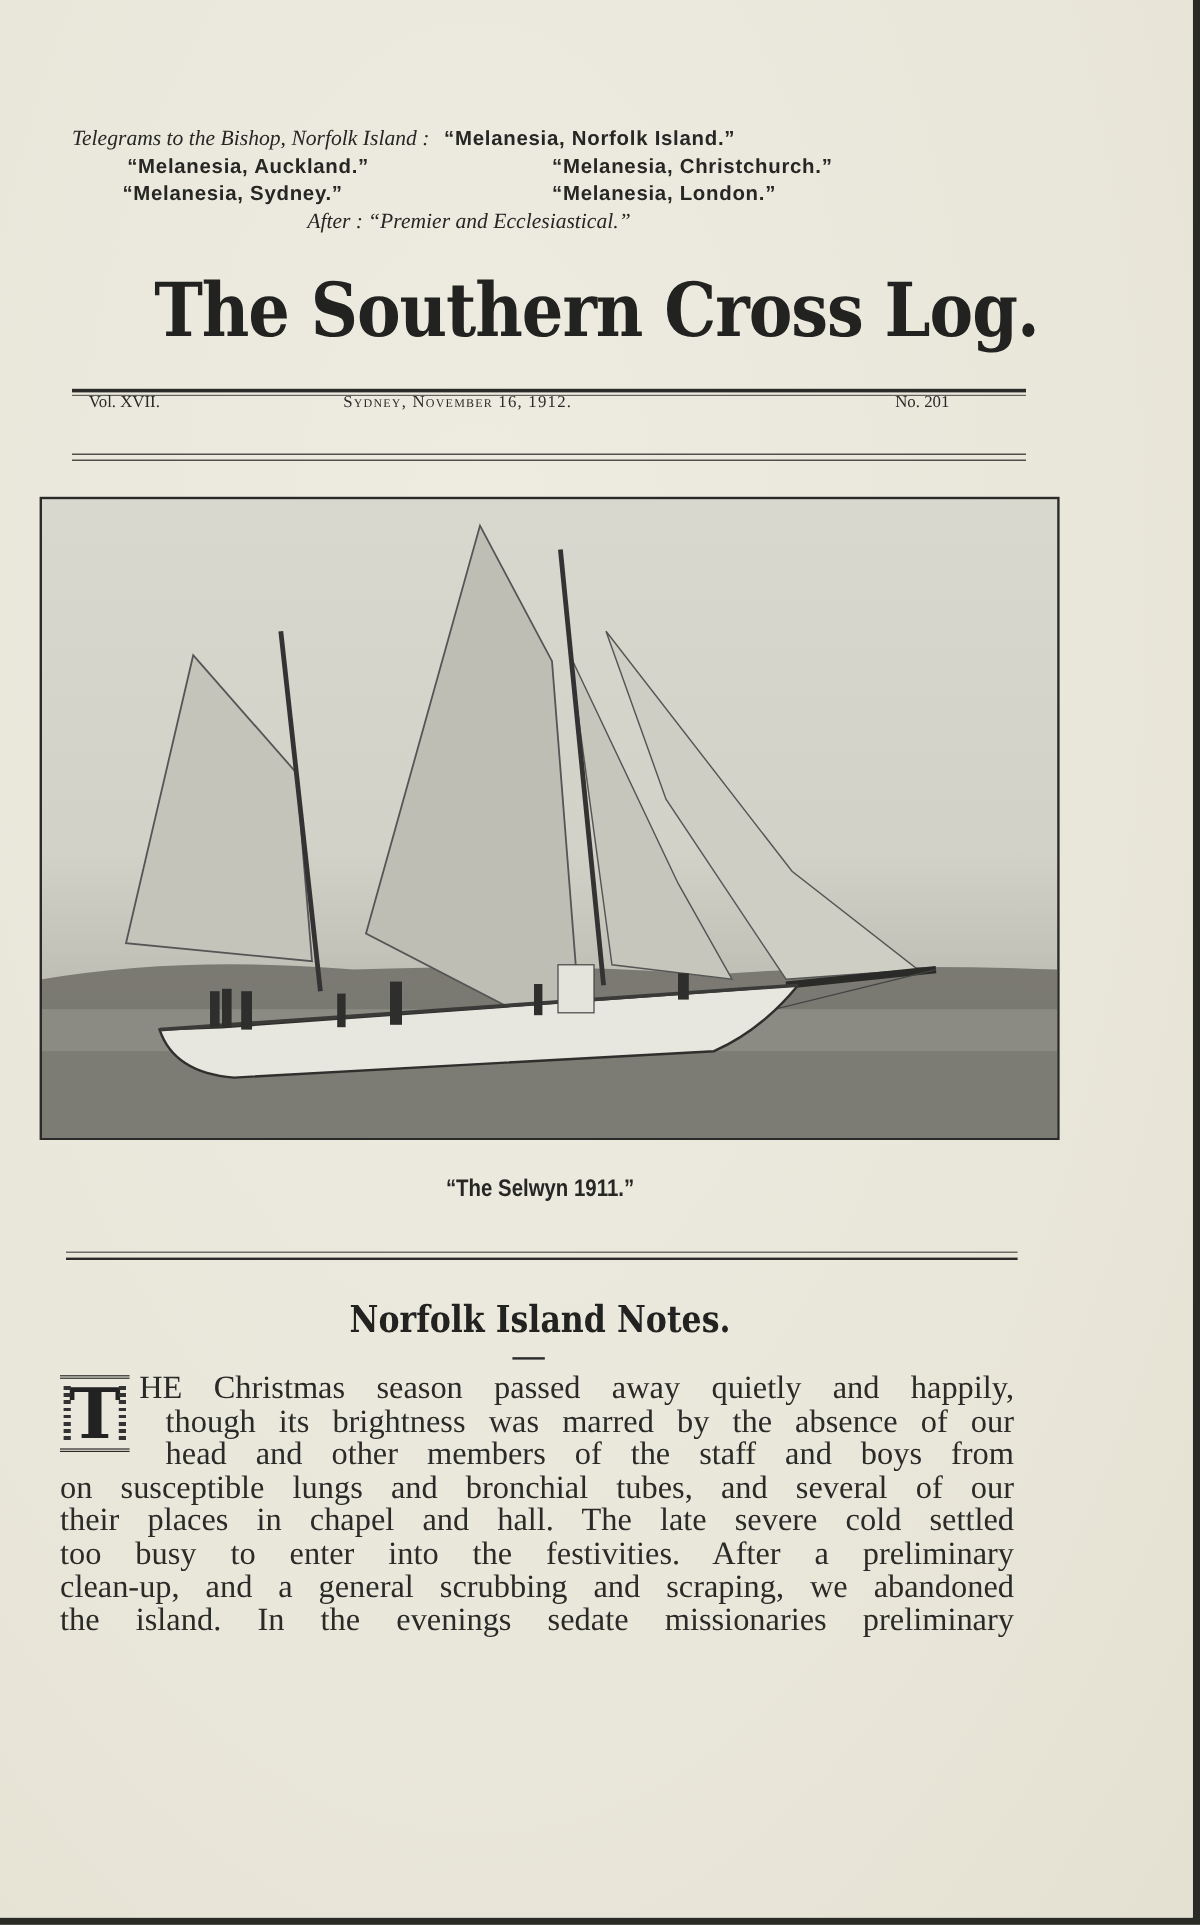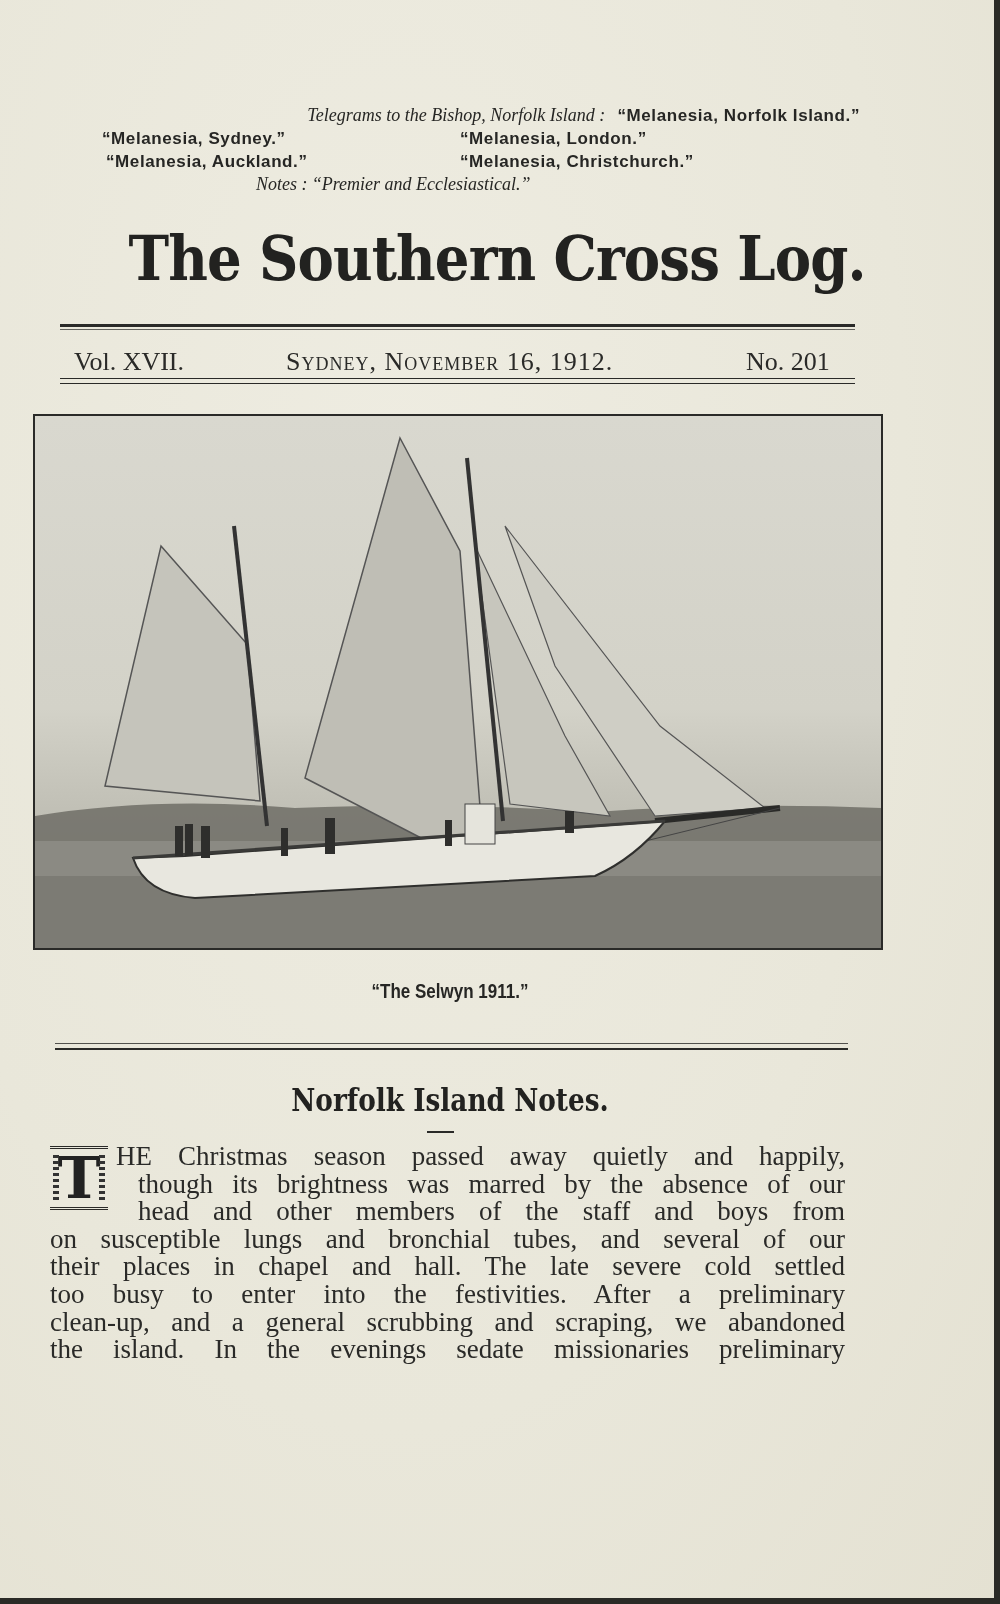--- a/index.html
+++ b/index.html
@@ -24,21 +24,21 @@
       color: #262624;
     }
     .telegrams {
       position: absolute;
       left: 60px;
       top: 104px;
       width: 800px;
       font-size: 17px;
       line-height: 23px;
     }
-    .tg-row { white-space: nowrap; position: relative; height: 23px; text-align: right; }
+    .tg-row { white-space: nowrap; position: relative; height: 23px; }
     .tg-italic {
       font-family: "Liberation Serif", serif;
       font-style: italic;
       font-size: 18px;
     }
     .tg-bold {
       font-family: "Liberation Sans", sans-serif;
       font-weight: bold;
       letter-spacing: 0.6px;
     }
@@ -57,25 +57,25 @@
       transform-origin: center;
       color: #222220;
     }
     .rule {
       position: absolute;
       background: #2a2a28;
     }
     .issue-line {
       position: absolute;
       left: 60px;
-      top: 347px;
+      top: 328px;
       width: 780px;
       height: 30px;
       font-family: "Liberation Serif", serif;
-      font-size: 26px;
+      font-size: 14px;
       color: #2a2a28;
       text-decoration: underline;
     }
     .issue-line span { position: absolute; top: 0; white-space: nowrap; }
     .smallcaps { font-variant: small-caps; letter-spacing: 1px; }
     .photo-frame {
       position: absolute;
       left: 33px;
       top: 414px;
       width: 850px;
@@ -157,30 +157,30 @@
 <body>
 
 <div class="page">
 
   <div class="telegrams">
     <div class="tg-row">
       <span class="tg-italic">Telegrams to the Bishop, Norfolk Island :</span>
       <span class="tg-bold" style="margin-left:8px;">“Melanesia, Norfolk Island.”</span>
     </div>
     <div class="tg-row">
+      <span class="tg-bold abs" style="left:46px;">“Melanesia, Auckland.”</span>
+      <span class="tg-bold abs" style="left:400px;">“Melanesia, Christchurch.”</span>
+    </div>
+    <div class="tg-row">
       <span class="tg-bold abs" style="left:42px;">“Melanesia, Sydney.”</span>
       <span class="tg-bold abs" style="left:400px;">“Melanesia, London.”</span>
     </div>
     <div class="tg-row">
-      <span class="tg-bold abs" style="left:46px;">“Melanesia, Auckland.”</span>
-      <span class="tg-bold abs" style="left:400px;">“Melanesia, Christchurch.”</span>
-    </div>
-    <div class="tg-row">
       <span class="abs" style="left:196px;">
-        <span class="tg-italic">Notes :</span>
+        <span class="tg-italic">After :</span>
         <span class="tg-italic">“Premier and Ecclesiastical.”</span>
       </span>
     </div>
   </div>
 
   <div class="masthead">The Southern Cross Log.</div>
 
   <div class="rule" style="left:60px; top:324px; width:795px; height:3px;"></div>
   <div class="rule" style="left:60px; top:329px; width:795px; height:1px; opacity:0.7;"></div>
 

